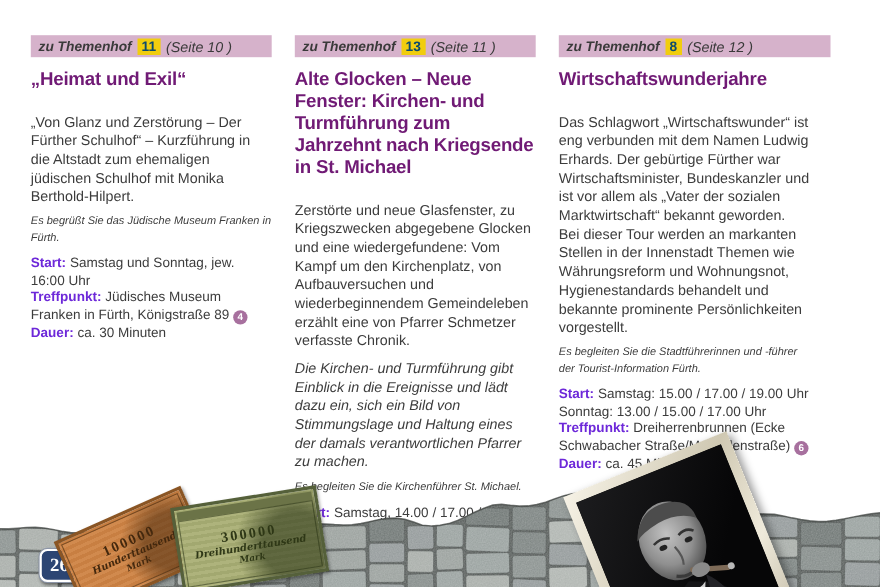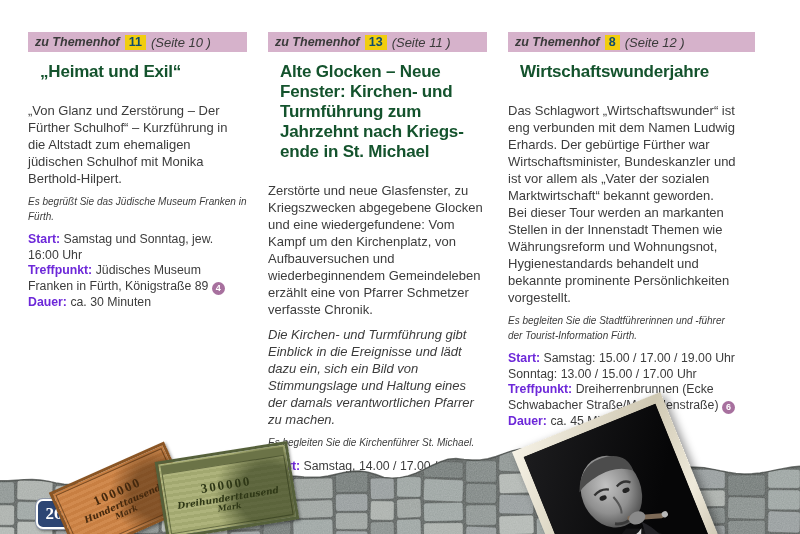--- a/index.html
+++ b/index.html
@@ -18,21 +18,21 @@
     font-size:12.5px;color:#3a3a3a;white-space:nowrap;
   }
   #col3 .tagbar{width:247px;}
   .tag-label{font-weight:bold;font-style:italic;}
   .tag-num{
     background:var(--yellow,#f1cd0e);font-weight:bold;font-style:normal;
     padding:0 4px;line-height:15px;color:#0c4a6e;
   }
   .tag-page{font-style:italic;font-size:13px;}
   h2.title{
-    font-size:17px;line-height:20px;color:#14532d;margin:10px 12px 0;
+    font-size:17px;line-height:20px;color:#701a75;margin:10px 0 0;
     letter-spacing:-0.2px;font-weight:bold;
   }
   p{margin:0;}
   p.body{font-size:13px;line-height:17px;margin-top:20px;}
   p.lead-italic{font-size:13px;line-height:17px;margin-top:8px;font-style:italic;}
   p.host{font-size:10px;line-height:14.5px;font-style:italic;margin-top:8px;}
   .infoblock{margin-top:8px;font-size:12.3px;line-height:15.5px;}
   .infoblock b{color:#6d28d9;}
   .badge{
     display:inline-block;width:13px;height:13px;border-radius:50%;

